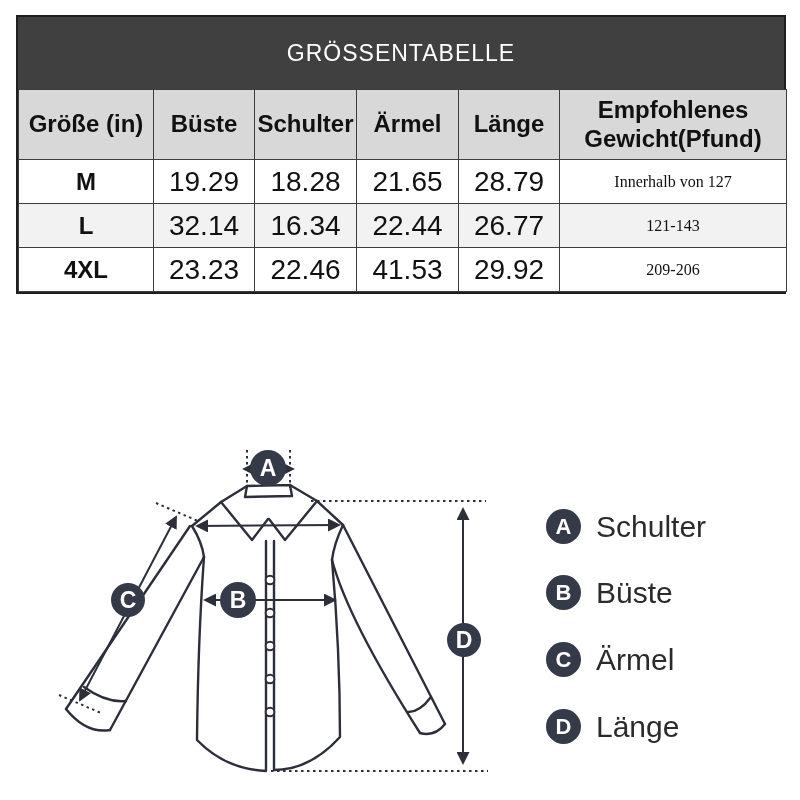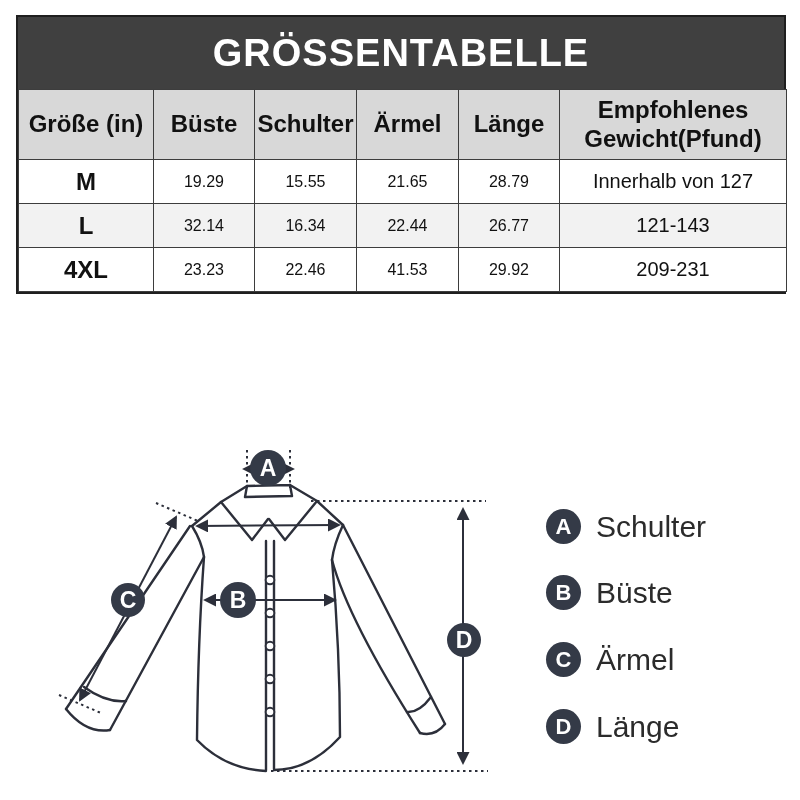--- a/index.html
+++ b/index.html
@@ -9,35 +9,35 @@
     -webkit-font-smoothing:antialiased;overflow:hidden;
   }
   
   .chart-wrap{
     position:absolute;left:16px;top:15px;width:770px;
     border:2px solid #1f1f1f;box-sizing:border-box;background:#fff;
   }
   .title-bar{
     height:72px;background:#404040;color:#ffffff;
     display:flex;align-items:center;justify-content:center;
-    font-size:38px;font-weight:bold;letter-spacing:1px;
+    font-size:23px;font-weight:normal;letter-spacing:1px;
   }
   table.size-table{
     width:100%;border-collapse:collapse;table-layout:fixed;
   }
   .size-table th,.size-table td{
     border:1.5px solid #3d3d3d;text-align:center;vertical-align:middle;
     padding:0 2px;box-sizing:border-box;color:#111;
   }
   .size-table thead th{
     background:#d8d8d8;height:70px;font-size:24px;font-weight:bold;line-height:1.2;
   }
-  .size-table tbody td{height:44px;font-size:16px;}
+  .size-table tbody td{height:44px;font-size:28px;}
   .size-table tbody td.col-size{font-size:24px;font-weight:bold;}
-  .size-table tbody td.col-weight{font-size:20px;}
+  .size-table tbody td.col-weight{font-size:16px;font-family:Liberation Serif, serif;}
   .size-table tbody tr:nth-child(even) td{background:#f2f2f2;}
   .size-table tbody tr:nth-child(odd) td{background:#ffffff;}
   .c0{width:135px}.c1{width:101px}.c2{width:102px}.c3{width:102px}.c4{width:101px}.c5{width:227px}
   
   svg.diagram{position:absolute;left:0;top:0;width:800px;height:800px;}
   
   .legend{position:absolute;left:546px;top:0;width:250px;height:800px;}
   .legend-item{position:absolute;display:flex;align-items:center;}
   .legend-badge{
     width:35px;height:35px;border-radius:50%;background:#343a47;color:#fff;
@@ -68,40 +68,40 @@
         <th>Schulter</th>
         <th>Ärmel</th>
         <th>Länge</th>
         <th>Empfohlenes Gewicht(Pfund)</th>
       </tr>
     </thead>
     <tbody>
       <tr>
         <td class="col-size">M</td>
         <td>19.29</td>
-        <td>15.55</td>
+        <td>18.28</td>
         <td>21.65</td>
         <td>28.79</td>
         <td class="col-weight">Innerhalb von 127</td>
       </tr>
       <tr>
         <td class="col-size">L</td>
         <td>32.14</td>
         <td>16.34</td>
         <td>22.44</td>
         <td>26.77</td>
         <td class="col-weight">121-143</td>
       </tr>
       <tr>
         <td class="col-size">4XL</td>
         <td>23.23</td>
         <td>22.46</td>
         <td>41.53</td>
         <td>29.92</td>
-        <td class="col-weight">209-231</td>
+        <td class="col-weight">209-206</td>
       </tr>
     </tbody>
   </table>
 </div>
 
 <svg class="diagram" viewBox="0 0 800 800" aria-hidden="true">
   <defs>
     <marker id="ah" viewBox="0 0 10 10" refX="8.5" refY="5" markerWidth="6.5" markerHeight="6.5" orient="auto-start-reverse">
       <path d="M0,0 L10,5 L0,10 z" fill="#2c2f3a"></path>
     </marker>

